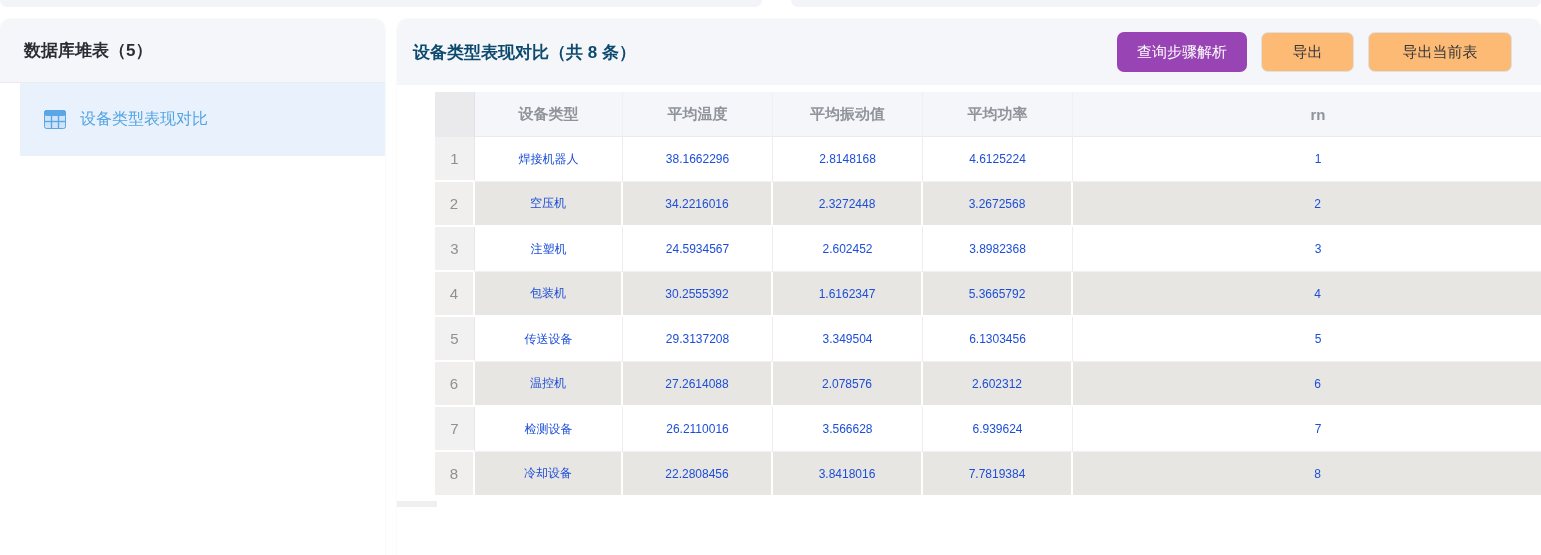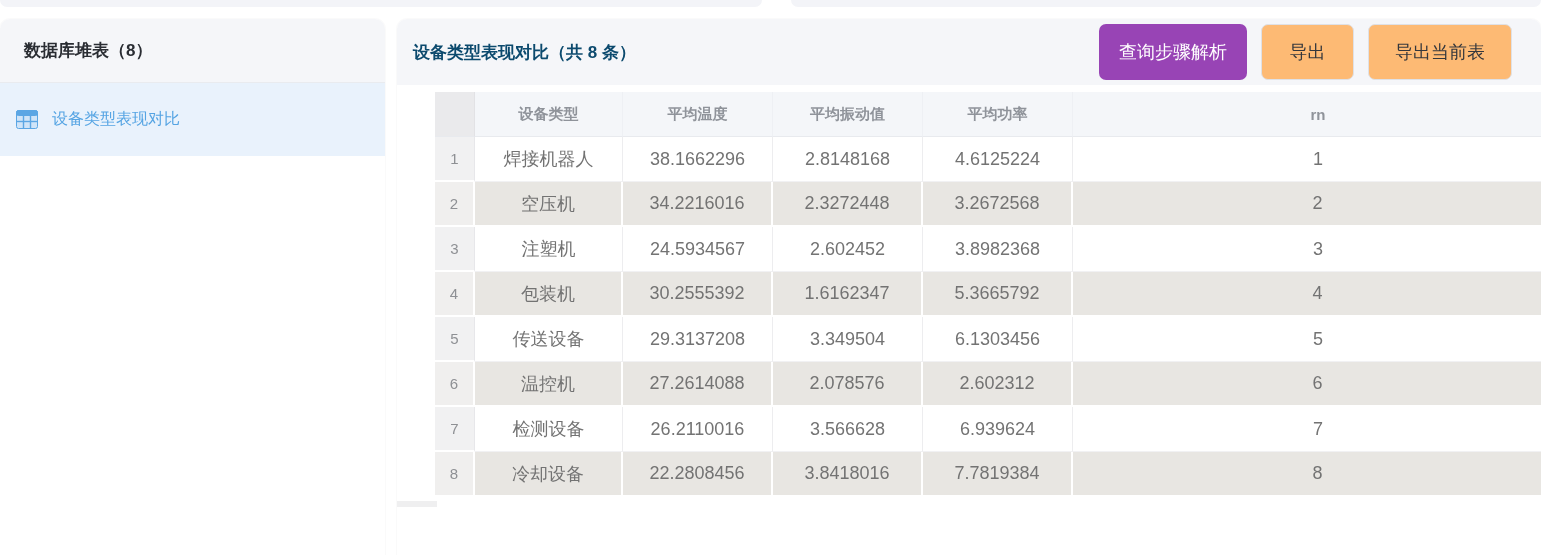--- a/index.html
+++ b/index.html
@@ -26,37 +26,37 @@
     box-shadow: 0 0 0 1px rgba(0,0,0,0.02);
   }
   .sidebar-header {
     height: 64px; background: #f5f6f9; border-radius: 10px 10px 0 0;
     display: flex; align-items: center; padding: 0 24px;
     border-bottom: 1px solid #e9ebef;
     font-size: 17px; font-weight: bold; color: #2a2d33;
   }
   .sidebar-item {
     height: 73px; background: #e9f2fc; display: flex; align-items: center;
-    padding: 0 16px; gap: 14px; color: #55a4e3; font-size: 16px; cursor: pointer;
+    padding: 0 24px; gap: 14px; color: #55a4e3; font-size: 16px; cursor: pointer; margin-left: 20px;
   }
   .sidebar-item .icon { display: flex; align-items: center; }
   
   .main {
     position: absolute; left: 397px; top: 19px; width: 1144px; height: 536px;
     background: #ffffff; border-radius: 10px 10px 0 0;
     box-shadow: 0 0 0 1px rgba(0,0,0,0.02);
   }
   .title-row {
     height: 66px; background: #f5f6f9; border-radius: 10px 10px 0 0;
     display: flex; align-items: center; padding: 0 29px 0 16px;
   }
   .main-title { font-size: 17px; font-weight: bold; color: #0c4a6e; }
   .title-buttons { margin-left: auto; display: flex; gap: 14px; align-items: center; }
   .btn {
-    height: 56px; border-radius: 7px; font-size: 18px;
+    height: 40px; border-radius: 7px; font-size: 15px;
     display: flex; align-items: center; justify-content: center;
     cursor: pointer; white-space: nowrap;
   }
   .btn-primary { background: #9844b5; color: #ffffff; border: none; padding: 0 20px; }
   .btn-plain { background: #fdba74; color: #34373c; border: 1px solid #dfe1e6; }
   .btn-export { width: 93px; }
   .btn-export-current { width: 144px; }
   
   .tab-bar {
     height: 48px; display: flex; background: #ffffff;
@@ -75,39 +75,39 @@
   
   .table-wrap { margin-top: 7px; }
   table { border-collapse: separate; border-spacing: 0; table-layout: fixed; width: 1129px; padding-left: 38px; }
   th, td { height: 45px; padding: 0 6px; text-align: center; overflow: hidden; }
   thead th {
     background: #f4f6f9; color: #8f939a; font-size: 15px; font-weight: bold;
     border-bottom: 1px solid #e8eaee; border-right: 1px solid #eef0f4;
   }
   thead th.corner { background: #eaeaec; border-right: 1px solid #e2e2e5; }
   tbody td {
-    background: #ffffff; color: #737373; font-size: 18px;
+    background: #ffffff; color: #1d4ed8; font-size: 12px;
     border-right: 1px solid #ededef; border-bottom: 1px solid #f1f1f3;
   }
   tbody td.rownum {
     background: #f1f1f2; color: #8e9094; font-size: 15px;
     border-right: 1px solid #e7e7ea; border-bottom: 2px solid #ffffff;
   }
   tbody tr.striped td { background: #e8e6e2; border-right: 2px solid #ffffff; border-bottom: 2px solid #ffffff; }
   tbody tr.striped td.rownum { background: #f0efee; }
   .table-stub { width: 40px; height: 6px; background: #efeff0; margin-top: 4px; }
 </style>
 </head>
 <body>
 
 <div class="top-strip-left"></div>
 <div class="top-strip-right"></div>
 
 <aside class="sidebar">
-  <div class="sidebar-header">数据库堆表（8）</div>
+  <div class="sidebar-header">数据库堆表（5）</div>
   <div class="sidebar-item">
     <span class="icon">
       <svg width="22" height="19" viewBox="0 0 22 19">
         <rect x="0.5" y="0.5" width="21" height="18" rx="2" fill="#cfe4f8" stroke="#5ba6e4"></rect>
         <rect x="0.5" y="0.5" width="21" height="5" rx="2" fill="#5ba6e4" stroke="#5ba6e4"></rect>
         <line x1="7.5" y1="5" x2="7.5" y2="18.5" stroke="#5ba6e4" stroke-width="1.4"></line>
         <line x1="14.5" y1="5" x2="14.5" y2="18.5" stroke="#5ba6e4" stroke-width="1.4"></line>
         <line x1="1" y1="11.5" x2="21" y2="11.5" stroke="#5ba6e4" stroke-width="1.4"></line>
       </svg>
     </span>

